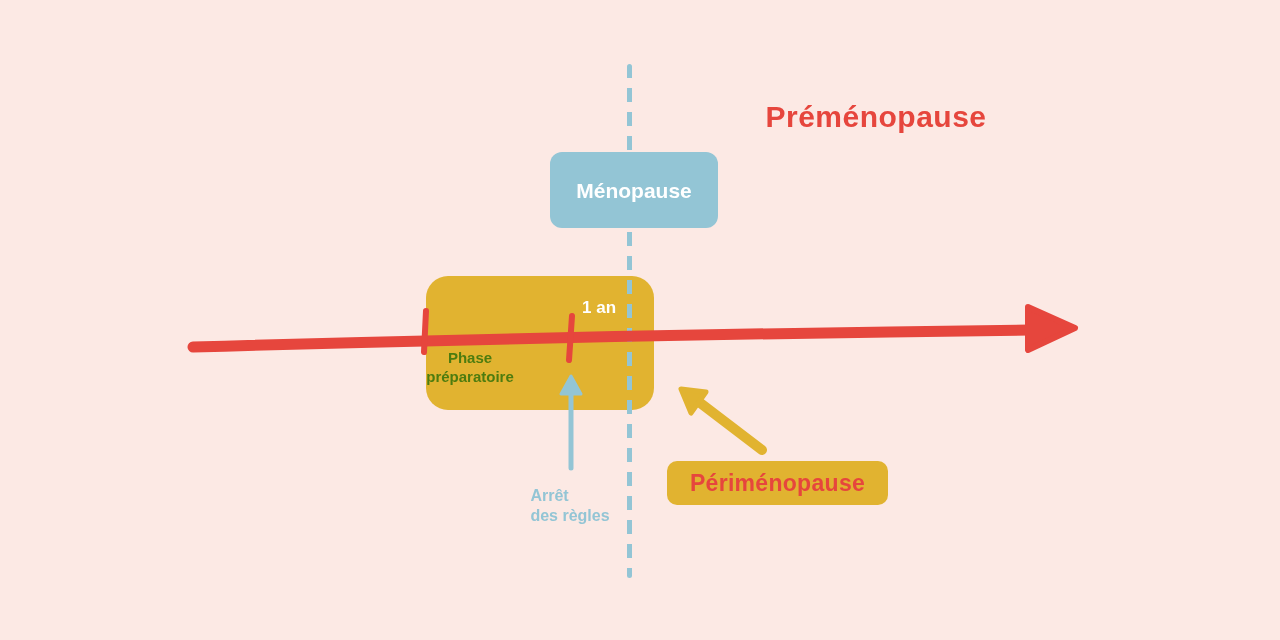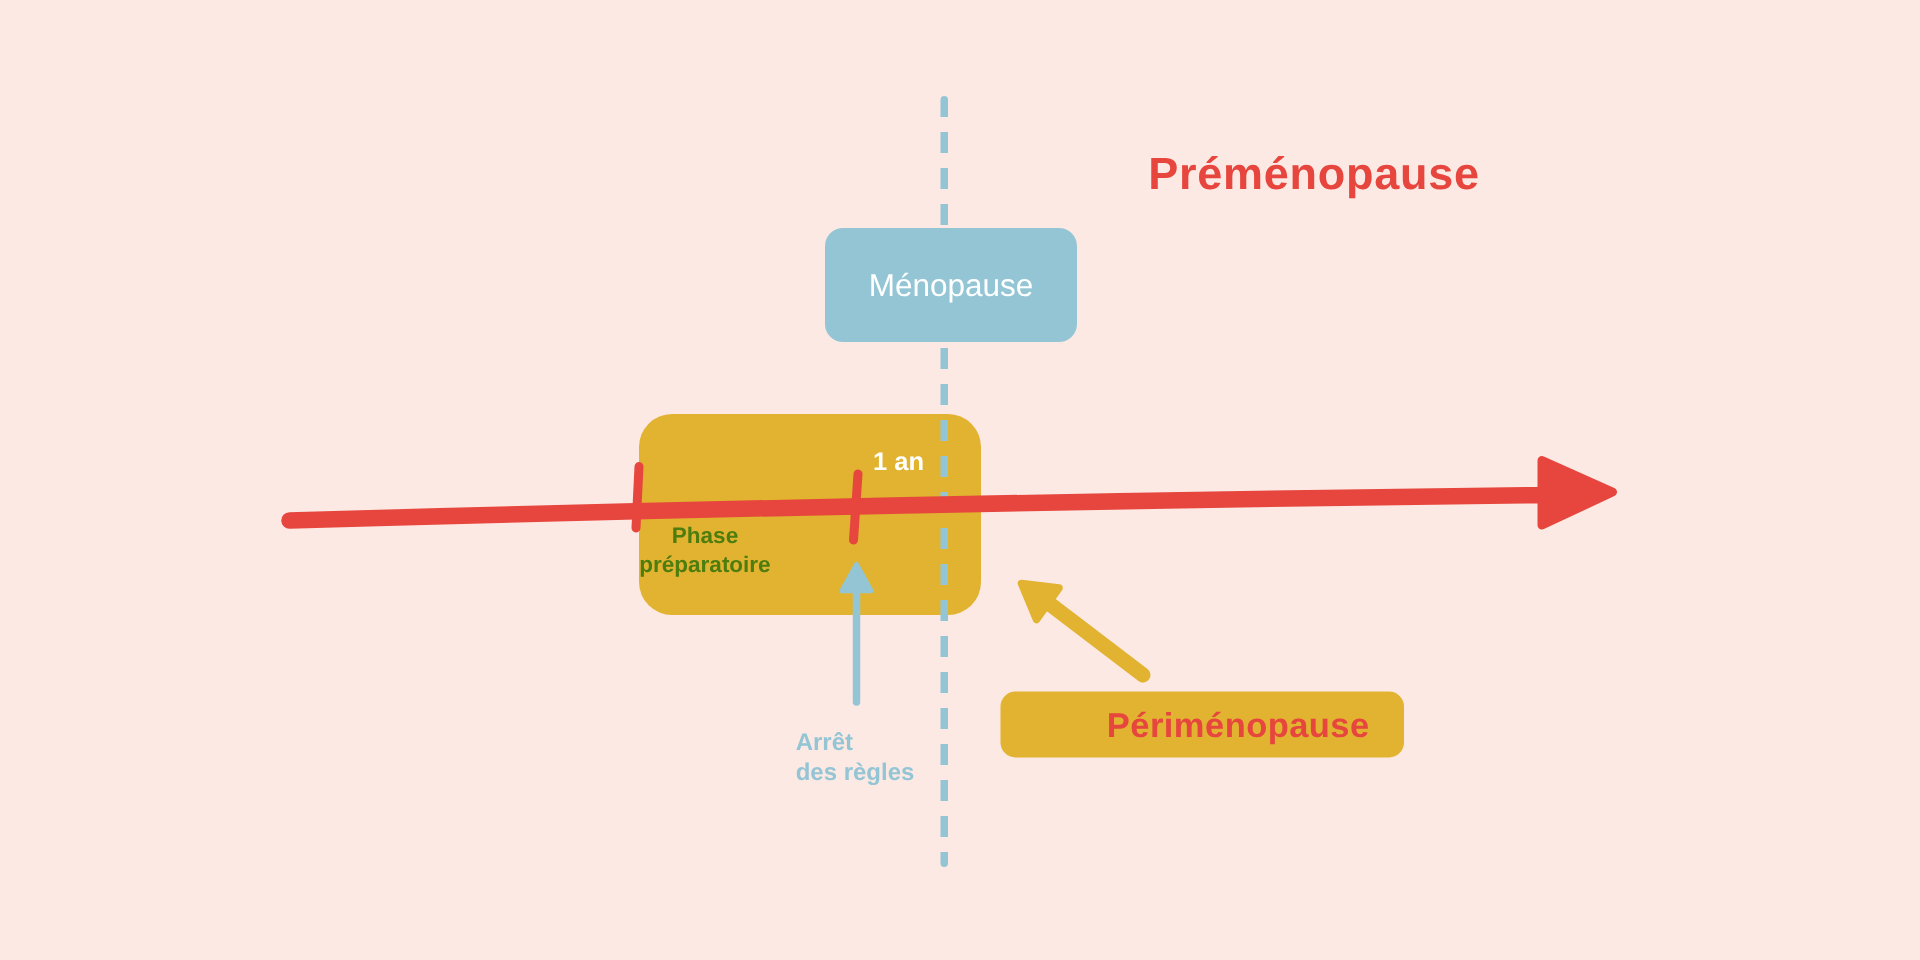--- a/index.html
+++ b/index.html
@@ -44,21 +44,21 @@
 
   .badge-blue {
     position: absolute;
     left: 550px;
     top: 152px;
     width: 168px;
     height: 76px;
     background: #93c5d5;
     border-radius: 12px;
     color: #ffffff;
-    font-weight: 400;
+    font-weight: 700;
     font-size: 21px;
     text-align: center;
     display: flex;
     flex-direction: column;
     justify-content: center;
     line-height: 27px;
   }
 
   .yellow-box {
     position: absolute;
@@ -123,21 +123,20 @@
     height: 44px;
     background: #e1b330;
     border-radius: 10px;
     color: #e6463d;
     font-weight: 800;
     font-size: 23px;
     display: flex;
     align-items: center;
     justify-content: center;
     letter-spacing: 0.3px;
-    padding-left: 48px;
   }
 </style>
 </head>
 <body>
 
 <div class="canvas">
 
   <div class="yellow-box"></div>
 
   <div class="dashed-line"></div>

